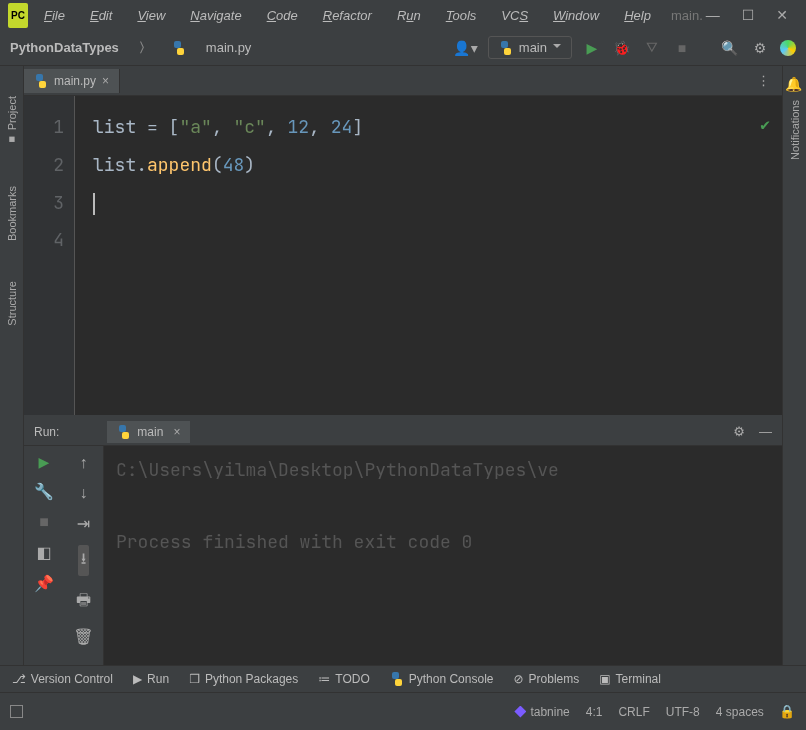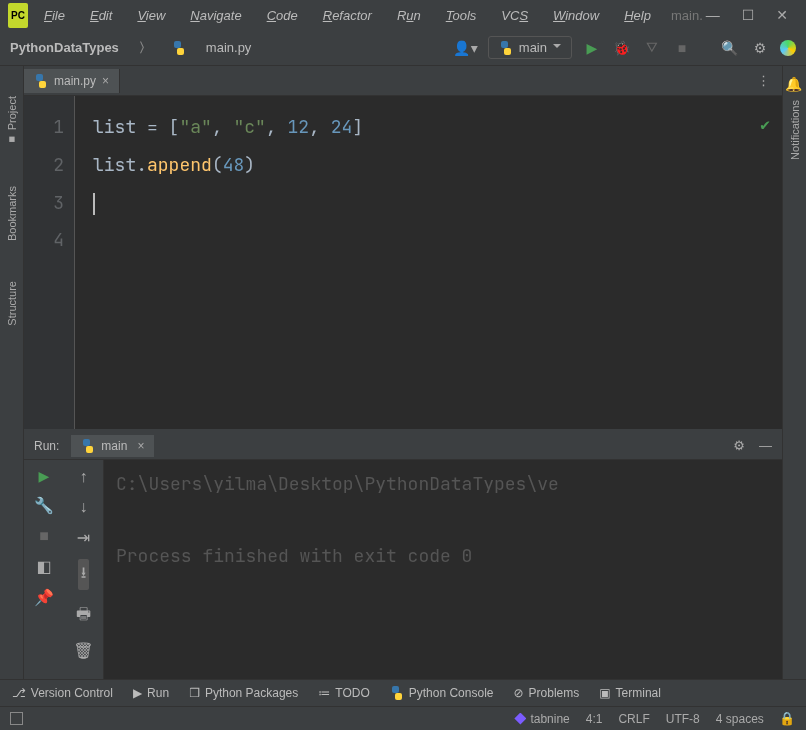--- a/index.html
+++ b/index.html
@@ -47,33 +47,33 @@
 .tok-op { color:#a9b7c6; }
 .tok-str { color:#6a8759; }
 .tok-num { color:#6897bb; }
 .tok-br { color:#a9b7c6; }
 .tok-method { color:#ffc66d; }
 .tok-builtin { color:#8888c6; }
 .cursor-line { position:absolute; left:0; right:20px; height:32px; background:#323232; z-index:-1; }
 .check { position:absolute; top:12px; right:12px; color:#499c54; font-size:16px; }
 .caret { border-left:2px solid #bbb; display:inline-block; height:22px; vertical-align:middle; }
 .run-panel { height:250px; display:flex; flex-direction:column; background:#2b2b2b; border-top:3px solid #3c3f41; }
-.run-header { background:#3c3f41; height:28px; display:flex; align-items:center; padding:0 10px; border-bottom:1px solid #323232; }
+.run-header { background:#3c3f41; height:28px; display:flex; align-items:center; padding:0 10px; border-bottom:1px solid #323232;gap:36px; }
 .run-header .lbl { font-size:12px; margin-right:12px; }
 .run-tab { background:#4e5254; padding:4px 10px; display:flex; align-items:center; gap:6px; font-size:12px; }
 .run-hdr-right { margin-left:auto; display:flex; gap:14px; color:#aaa; cursor:pointer; }
 .run-body { flex:1; display:flex; min-height:0; }
 .run-icons { width:40px; background:#3c3f41; display:flex; flex-direction:column; align-items:center; padding-top:8px; gap:12px; font-size:16px; color:#aaa; }
 .run-icons .play { color:#499c54; }
 .run-icons2 { width:40px; background:#3c3f41; display:flex; flex-direction:column; align-items:center; padding-top:8px; gap:12px; font-size:16px; color:#aaa; border-right:1px solid #323232; }
 .console { flex:1; padding:6px 12px; font-family:"JetBrains Mono","Consolas",monospace; font-size:18px; line-height:2.0; color:#bbb; overflow:hidden; }
 .dim { color:#555; }
 .bottom-bar { background:#3c3f41; height:27px; display:flex; align-items:center; padding:0 12px; gap:20px; border-top:1px solid #323232; font-size:12px; }
 .bb-item { display:flex; align-items:center; gap:5px; cursor:pointer; color:#bbb; }
-.status-bar { background:#3c3f41; height:24px; display:flex; align-items:center; padding:0 10px; gap:16px; border-top:1px solid #323232; font-size:12px; color:#aaa; }
+.status-bar { background:#3c3f41; height:38px; display:flex; align-items:center; padding:0 10px; gap:16px; border-top:1px solid #323232; font-size:12px; color:#aaa; }
 .status-bar .sp { margin-left:auto; }
 .sq { width:13px; height:13px; border:1px solid #888; display:inline-block; }
 .tabnine { display:flex; align-items:center; gap:4px; }
 .tn-logo { width:12px; height:12px; background:#7b5cff; clip-path:polygon(50% 0,100% 50%,50% 100%,0 50%); }
 .lock { font-size:13px; }
 </style>
 </head>
 <body>
 
 <div class="titlebar">

